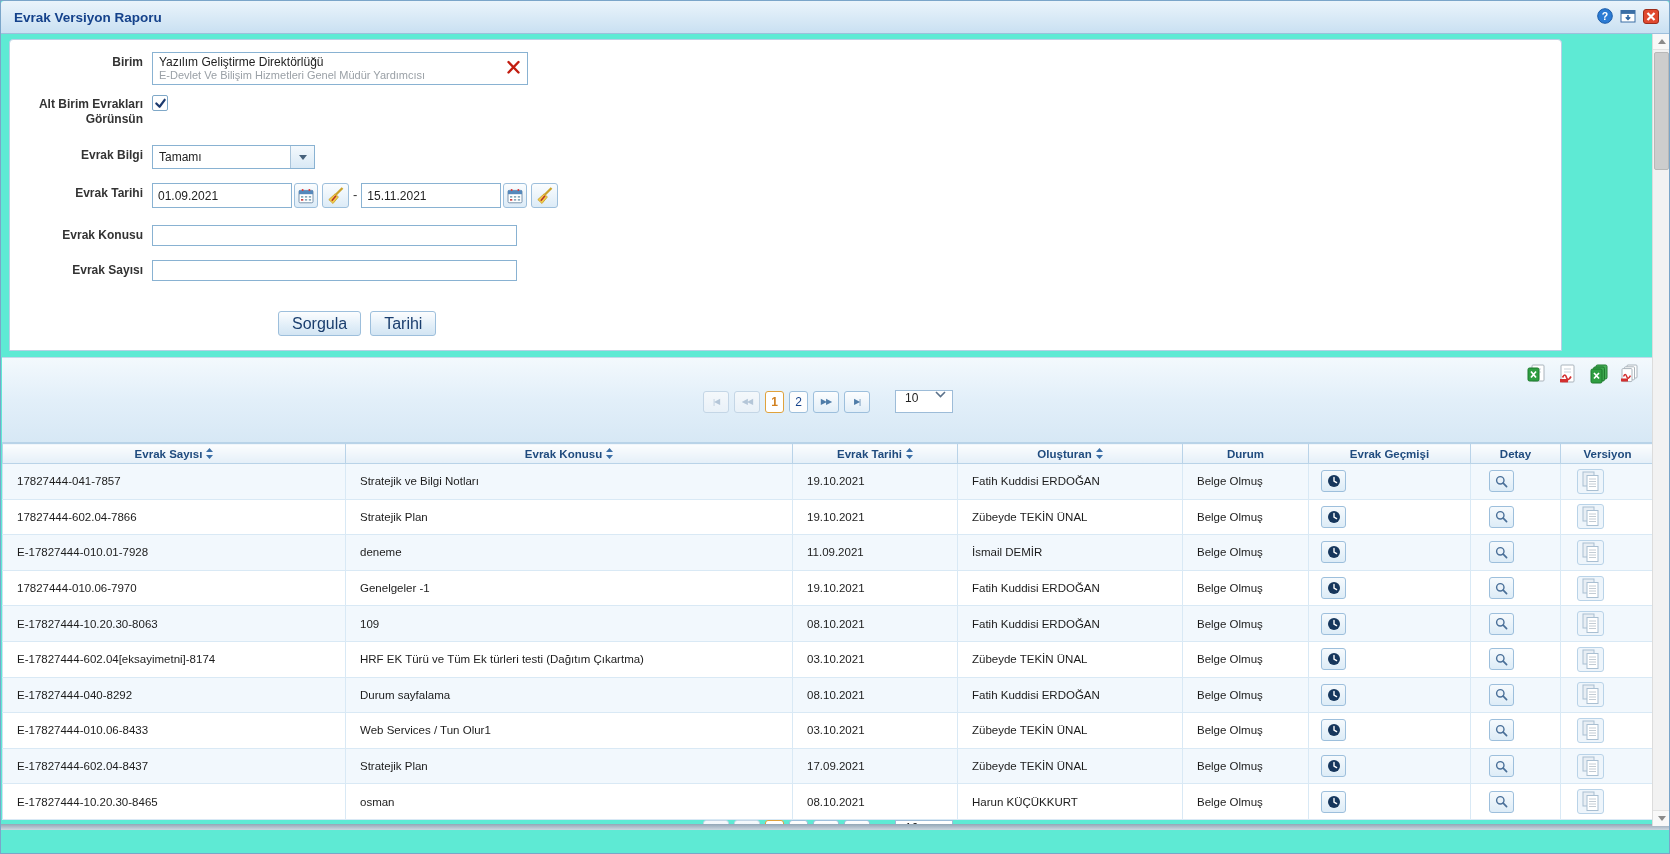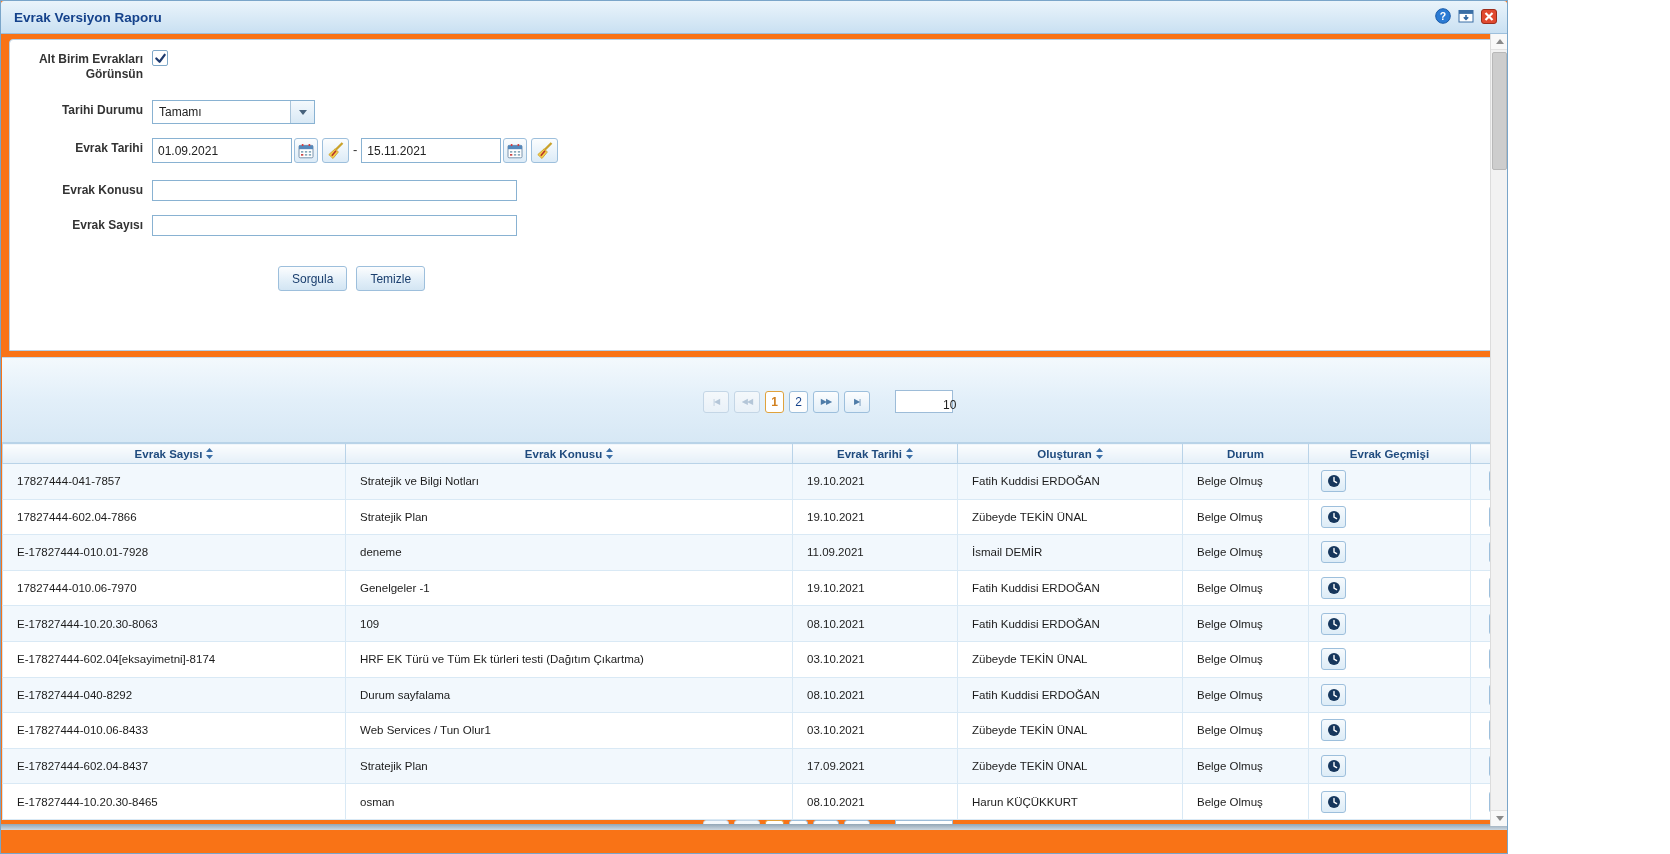--- a/index.html
+++ b/index.html
@@ -1,17 +1,17 @@
 <!DOCTYPE html>
 <html><head>
 <meta charset="utf-8">
 <style>
   * { margin:0; padding:0; box-sizing:border-box; }
   body { width:1670px; height:854px; font-family:"Liberation Sans", sans-serif; background:#fff; }
-  .app { position:relative; width:1508px; height:854px; border:1px solid #7aa5c9; background:#f97316; overflow:hidden; }
+  .app { position:relative; width:1670px; height:854px; border:1px solid #7aa5c9; background:#5eead4; overflow:hidden; }
 
   
   .titlebar { position:absolute; top:0; left:0; right:0; height:33px;
     background:linear-gradient(180deg,#eaf4fb 0%,#d8e9f6 55%,#c9e0f2 100%);
     border-bottom:1px solid #9dbfdc; border-radius:3px 3px 0 0; display:flex; align-items:center; }
   .titlebar .title { margin-left:13px; font-size:13.5px; font-weight:bold; color:#15428b; }
   .titlebar-icons { position:absolute; right:10px; top:7px; display:flex; gap:6px; align-items:center; }
   .tb-icon { width:17px; height:16px; border:none; background:transparent; cursor:pointer; padding:0; display:flex; align-items:center; justify-content:center; }
 
   
@@ -36,39 +36,39 @@
   .caret-down { width:0; height:0; border-left:4px solid transparent; border-right:4px solid transparent; border-top:5px solid #47627c; }
 
   .txt-input { height:21px; border:1px solid #89b2d2; background:#fff; font-size:12px; color:#222; padding:0 5px; font-family:"Liberation Sans", sans-serif; }
   .date-input { width:140px; height:25px; }
   .mini-btn { width:24px; height:25px; border:1px solid #9dbfdc; border-radius:3px; background:linear-gradient(180deg,#fbfdfe,#dcebf7); cursor:pointer; display:inline-flex; align-items:center; justify-content:center; padding:0; }
   .broom-btn { width:27px; }
   .date-dash { font-size:13px; color:#333; padding:4px 4px 0 4px; }
 
   .btn-row { padding-left:268px; margin-top:30px; display:flex; gap:9px; }
   .cmd-btn { height:25px; padding:0 13px; border:1px solid #9dbfdc; border-radius:3px;
-    background:linear-gradient(180deg,#fcfdfe,#e1eef8 60%,#d3e5f3); font-size:12px; color:#1a3e6e; cursor:pointer;
+    background:linear-gradient(180deg,#fcfdfe,#e1eef8 60%,#d3e5f3); font-size:16px; color:#1a3e6e; cursor:pointer;
     font-family:"Liberation Sans", sans-serif; }
 
   
   .results { position:absolute; top:356px; left:1px; width:1652px; }
   .results-head { position:relative; height:86px; background:linear-gradient(180deg,#f3f9fd 0%,#e2eff9 50%,#d7e8f5 100%); border-top:1px solid #c3d9ec; border-bottom:1px solid #b9d3e8; }
   .export-icons { position:absolute; top:6px; right:14px; display:flex; gap:9px; }
   .exp-btn { width:22px; height:22px; border:none; background:transparent; cursor:pointer; padding:0; }
 
   .paginator { display:flex; justify-content:center; align-items:center; gap:5px; }
   .results-head .paginator { position:absolute; top:32px; left:0; right:0; }
   .pg-btn { min-width:26px; height:22px; border:1px solid #9dbfdc; border-radius:3px;
     background:linear-gradient(180deg,#fcfdfe,#e1eef8); font-size:8px; letter-spacing:-1px;
     color:#4f7ca8; cursor:pointer; padding:0 3px; }
   .pg-btn.disabled { color:#b4c6d8; border-color:#c4d6e6; background:linear-gradient(180deg,#f4f8fb,#e9f1f8); cursor:default; }
   .pg-num { min-width:19px; height:22px; border:1px solid #9dbfdc; border-radius:3px; background:#fdfdfd;
     font-size:12px; color:#15428b; cursor:pointer; padding:0 4px; }
   .pg-num.active { border-color:#e0a23c; color:#d2801e; font-weight:bold; background:#fff; }
-  .rows-select { margin-left:20px; width:58px; height:23px; border:1px solid #9dbcd8; background:#fff; display:flex; align-items:flex-end; cursor:pointer;padding-left:38px; }
+  .rows-select { margin-left:20px; width:58px; height:23px; border:1px solid #9dbcd8; background:#fff; display:flex; align-items:flex-start; cursor:pointer; }
   .rows-select .rs-val { flex:1; font-size:12px; color:#222; padding-left:9px; }
   .rows-select svg { margin-right:6px; }
 
   table.grid { width:1652px; border-collapse:collapse; table-layout:fixed; }
   .grid th { height:20px; background:linear-gradient(180deg,#fcfdfe,#e4eff8); border:1px solid #b9d3e8;
     font-size:11.5px; font-weight:bold; color:#1f4b7e; text-align:center; white-space:nowrap; overflow:hidden; }
   .grid th .sort-ic { margin-left:4px; vertical-align:-1px; }
   .grid td { height:35.6px; border:1px solid #d9e9f5; border-left:1px solid #cfe2f1; font-size:11.5px; color:#1c1c1c;
     padding-left:14px; white-space:nowrap; overflow:hidden; }
   .grid tr.odd  td { background:#f2f8fd; }
@@ -125,32 +125,44 @@
         <svg width="16" height="15" viewBox="0 0 16 15">
             <rect x="0.5" y="0.5" width="15" height="14" rx="2.5" fill="#e0492f" stroke="#9c2c1a"></rect>
             <path d="M4.5 4 L11.5 11 M11.5 4 L4.5 11" stroke="#fff" stroke-width="2.2"></path>
           </svg>
       </button>
     </div>
   </div>
 
   <div class="search-panel">
 
+    <div class="form-row" style="margin-top:12px;">
+      <div class="lbl">Birim</div>
+      <div class="birim-box">
+        <div class="birim-line1">Yazılım Geliştirme Direktörlüğü</div>
+        <div class="birim-line2">E-Devlet Ve Bilişim Hizmetleri Genel Müdür Yardımcısı</div>
+        <button class="clear-x">
+          <svg width="15" height="15" viewBox="0 0 15 15">
+              <path d="M2.5 2 L12.5 12.5 M12.5 2 L2.5 12.5" stroke="#c21d10" stroke-width="2.4" stroke-linecap="round"></path>
+            </svg>
+        </button>
+      </div>
+    </div>
 
     <div class="form-row" style="margin-top:9px;">
       <div class="lbl">Alt Birim Evrakları Görünsün</div>
       <span class="checkbox">
         <svg width="13" height="13" viewBox="0 0 14 14">
             <path d="M2.5 7 L6 10.5 L11.5 3" stroke="#1d3a6e" stroke-width="2.4" fill="none" stroke-linecap="round" stroke-linejoin="round"></path>
           </svg>
       </span>
     </div>
 
     <div class="form-row" style="margin-top:18px;">
-      <div class="lbl">Tarihi Durumu</div>
+      <div class="lbl">Evrak Bilgi</div>
       <div class="select-box">
         <span class="sel-text">Tamamı</span>
         <span class="select-btn">
             <span class="caret-down"></span>
           </span>
       </div>
     </div>
 
     <div class="form-row" style="margin-top:14px;">
       <div class="lbl">Evrak Tarihi</div>
@@ -210,21 +222,21 @@
       <input class="txt-input" style="width: 365px;" value="">
     </div>
 
     <div class="form-row" style="margin-top:14px;">
       <div class="lbl">Evrak Sayısı</div>
       <input class="txt-input" style="width: 365px;" value="">
     </div>
 
     <div class="btn-row">
       <button class="cmd-btn">Sorgula</button>
-      <button class="cmd-btn">Temizle</button>
+      <button class="cmd-btn">Tarihi</button>
     </div>
   </div>
 
   <div class="results">
     <div class="results-head">
       <div class="export-icons">
         <button class="exp-btn">
           <svg width="20" height="20" viewBox="0 0 20 20">
               <rect x="6" y="1" width="12" height="16" rx="1" fill="#fff" stroke="#aab4bc"></rect>
               <line x1="9" y1="5" x2="15" y2="5" stroke="#c9d2d9"></line>

